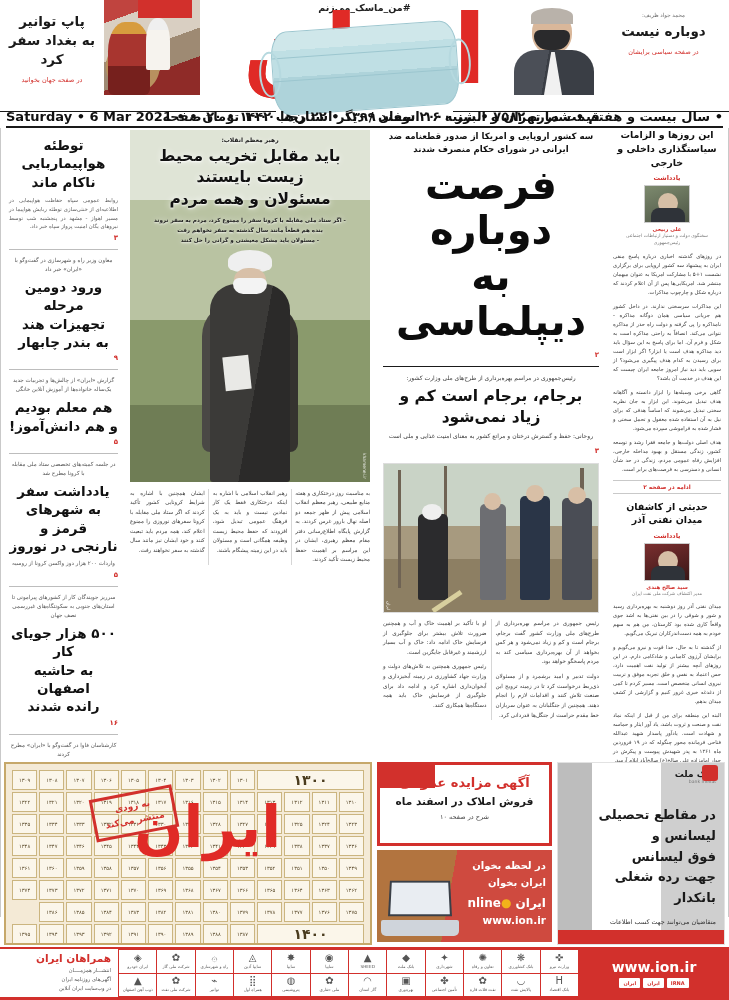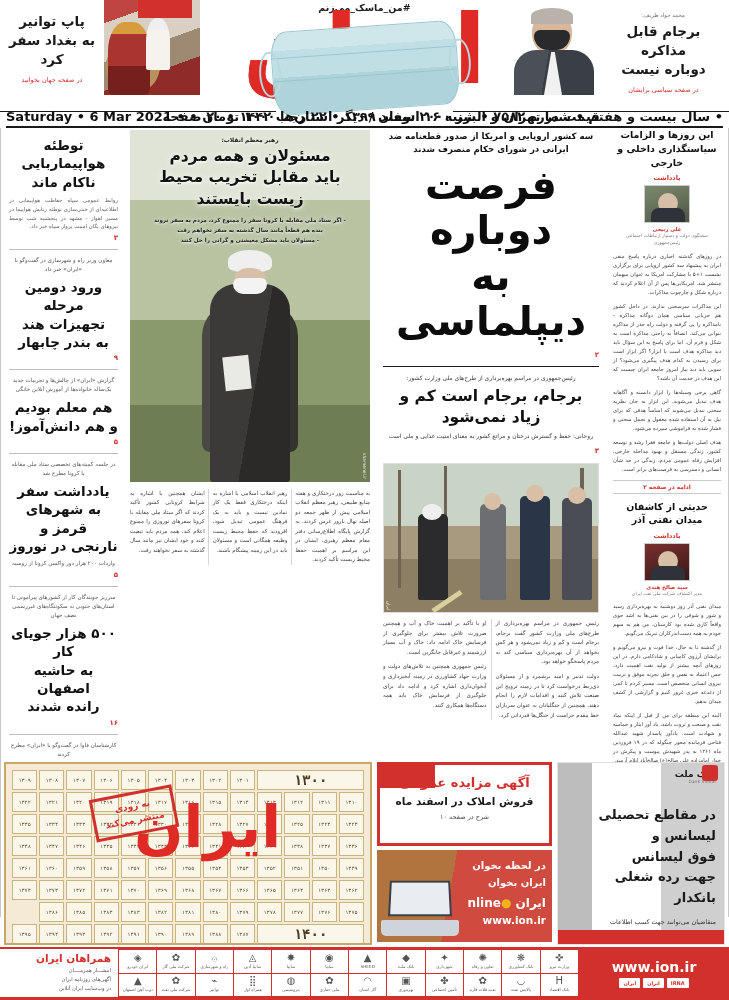--- a/index.html
+++ b/index.html
@@ -150,21 +150,21 @@
   .note-more { font-size: 5.8px; color:#d2302c; font-weight:700; text-align:center;
     border-top:1px solid #c9c9c9; border-bottom:1px solid #c9c9c9; padding: 3px 0; margin: 6px 0; }
   .note-end { font-size: 5.8px; color:#d2302c; font-weight:700; text-align:center;
     border-top:1px solid #c9c9c9; padding: 3px 0; margin-top: 5px; }
 
   
   .ads { position:absolute; top: 762px; left: 0; width: 729px; height: 183px; display:flex; gap: 5px; padding: 0 4px; }
   .ad { position:relative; overflow:hidden; border: 1px solid #e2e2e2; }
 
   .ad-calendar { width: 368px; background: #f4ead6; border: 2px solid #c6a86a; padding: 6px; }
-  .cal-grid { display:grid; grid-template-columns: repeat(13, 1fr); grid-auto-rows: 20px; gap: 2px; height: 100%; font-family: Liberation Mono, monospace; }
+  .cal-grid { display:grid; grid-template-columns: repeat(13, 1fr); grid-auto-rows: 20px; gap: 2px; height: 100%; }
   .cal-cell { background:#fbf6ea; border:1px solid #cbb57f; font-size: 5.2px; color:#5a4a2a;
     display:flex; align-items:center; justify-content:center; }
   .cal-cell.big { grid-column: span 4; font-size: 14px; font-weight: 800; color:#4a3c1e; }
   .cal-stamp { position:absolute; left: 86px; top: 28px; transform: rotate(-11deg);
     border: 3px solid #d2302c; color:#d2302c; font-size: 9px; font-weight: 800; padding: 5px 9px; line-height:1.5; text-align:center; }
   .cal-logo { position:absolute; left: 128px; top: 34px; font-size: 58px; font-weight: 800; color:#e02a26; line-height:1; }
 
   .ad-auction { width: 175px; display:flex; flex-direction: column; gap: 4px; border:none; }
   .auction-top { position:relative; height: 84px; border: 3px solid #d2302c; background:#fff; padding: 10px 8px 0; text-align:center; }
   .auction-top::before { content:""; position:absolute; left:-3px; top:-3px; width: 58px; height: 26px; background:#d2302c; }
@@ -236,21 +236,20 @@
       <div class="logo-iran">ایران</div>
       <div class="mask-graphic">
         <div class="mask-ear-l"></div>
         <div class="mask-ear-r"></div>
       </div>
     </div>
 
     <div class="teaser teaser-right">
       <div class="teaser-text">
         <div class="teaser-sup">محمد جواد ظریف:</div>
-        <div class="teaser-title">برجام قابل مذاکره</div>
         <div class="teaser-title">دوباره نیست</div>
         <div class="teaser-more">در صفحه سیاسی برایشان</div>
       </div>
       <div class="teaser-photo zarif">
         <div class="zhead"></div>
         <div class="zhair"></div>
         <div class="zmask"></div>
         <div class="zbody"></div>
         <div class="zshirt"></div>
       </div>
@@ -338,22 +337,22 @@
         <p>دولت تدبیر و امید برشمرد و از مسئولان ذی‌ربط درخواست کرد تا در زمینه ترویج این صنعت تلاش کنند و اقدامات لازم را انجام دهند. همچنین از جنگلبانان به عنوان سربازان خط مقدم حراست از جنگل‌ها قدردانی کرد.</p>
         <p>او با تأکید بر اهمیت خاک و آب و همچنین ضرورت تلاش بیشتر برای جلوگیری از فرسایش خاک ادامه داد: خاک و آب بسیار ارزشمند و غیرقابل جایگزین است.</p>
         <p>رئیس جمهوری همچنین به تلاش‌های دولت و وزارت جهاد کشاورزی در زمینه آبخیزداری و آبخوان‌داری اشاره کرد و ادامه داد برای جلوگیری از فرسایش خاک باید همه دستگاه‌ها همکاری کنند.</p>
       </div>
     </div>
 
     <div class="col leader">
       <div class="leader-photo">
         <div class="lf-overlay">
           <div class="lf-sup">رهبر معظم انقلاب:</div>
+          <div class="lf-title">باید مقابل تخریب محیط زیست بایستند</div>
           <div class="lf-title">مسئولان و همه مردم</div>
-          <div class="lf-title">باید مقابل تخریب محیط زیست بایستند</div>
           <div class="lf-bullets">
             <div>- اگر ستاد ملی مقابله با کرونا سفر را ممنوع کرد، مردم به سفر نروند</div>
             <div>بنده هم قطعاً مانند سال گذشته به سفر نخواهم رفت</div>
             <div>- مسئولان باید مشکل معیشتی و گرانی را حل کنند</div>
           </div>
         </div>
         <div class="lf-figure">
           <div class="lf-aba"></div>
           <div class="lf-robe"></div>
           <div class="lf-turban"></div>

